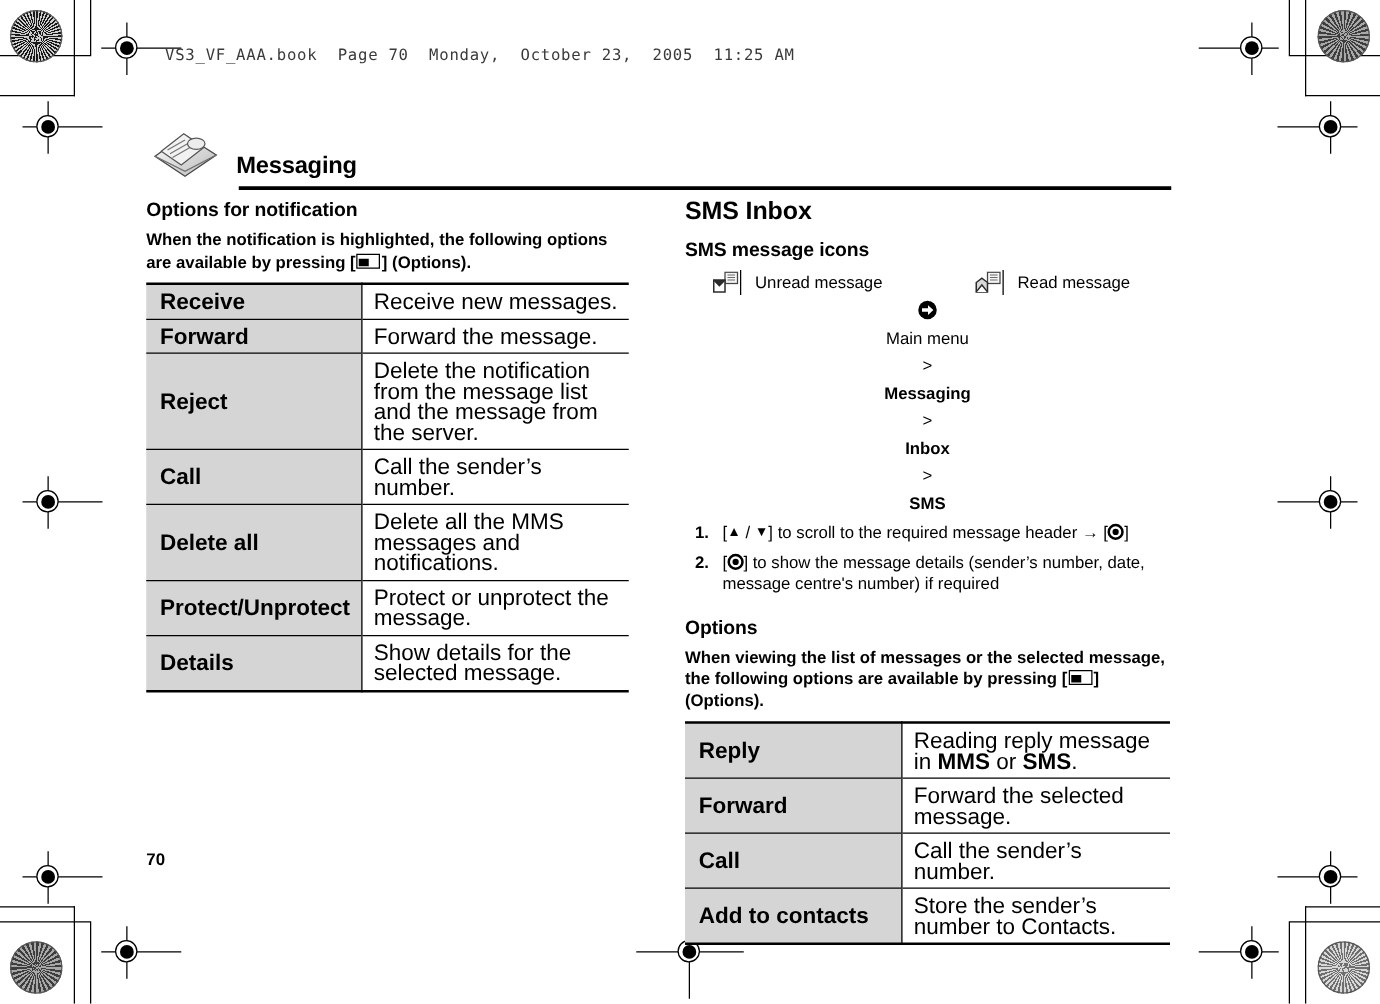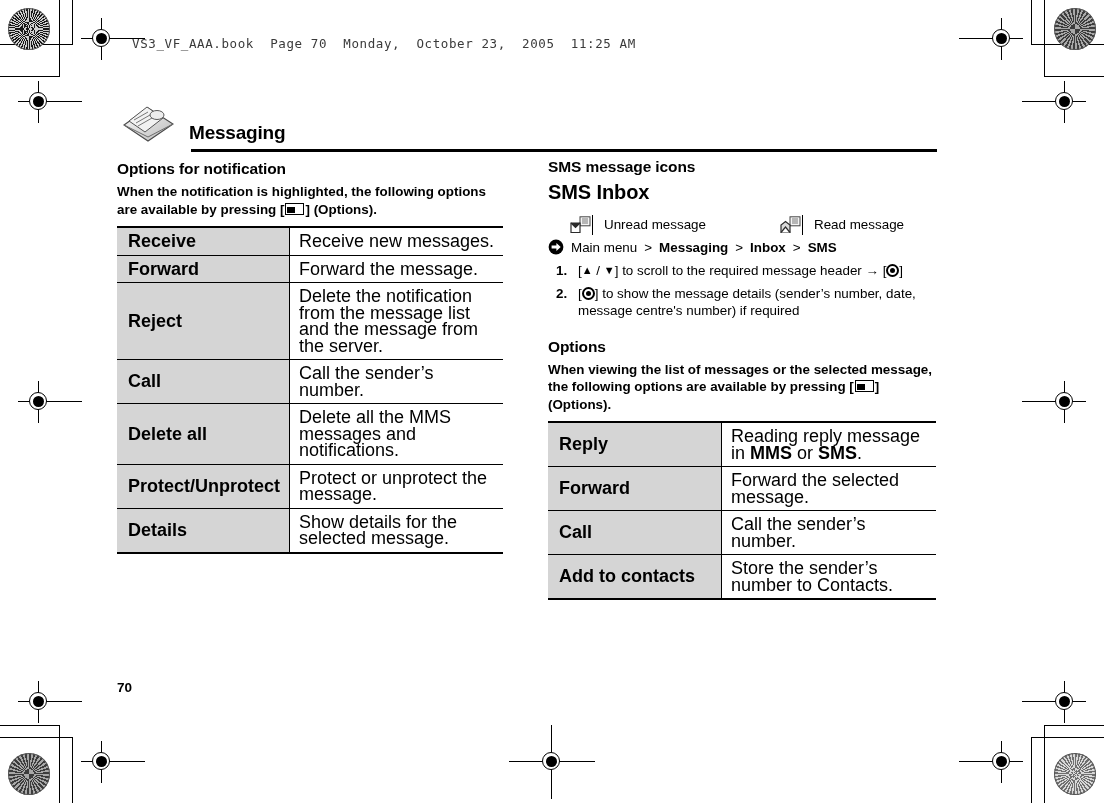--- a/index.html
+++ b/index.html
@@ -157,21 +157,21 @@
     display: flex; align-items: center; margin: 6px 0 4px 0; font-size: 13.4px;
   }
   .icon-cell { display: flex; align-items: center; }
   .icon-cell .lbl { padding-left: 11px; border-left: 1.4px solid #000; line-height: 20px; }
   .env-sm { width: 22px; height: 18px; position: relative; flex: 0 0 22px; }
   .sp-icons { width: 74px; }
 
   
   .nav-line {
     display: flex; align-items: center; gap: 7px;
-    font-size: 13.4px; margin: 4px 0 7px 0;
+    font-size: 13.4px; margin: 4px 0 7px 0; flex-direction: column;
   }
   .nav-arrow { flex: 0 0 16px; width: 16px; height: 16px; }
   .nav-line b { font-weight: bold; }
 
   ol.steps { margin: 0; padding: 0; list-style: none; }
   ol.steps li {
     display: flex; font-size: 13.4px; line-height: 17.5px; margin-bottom: 5px;
   }
   ol.steps li .num { flex: 0 0 30px; font-weight: bold; padding-left: 8px; box-sizing: border-box; }
   ol.steps li .txt { flex: 1; }
@@ -344,22 +344,22 @@
       </tr>
       <tr>
         <td class="key">Details</td>
         <td>Show details for the selected message.</td>
       </tr>
     </tbody>
   </table>
 </div>
 
 <div class="col-right">
+  <h2 class="sec big">SMS Inbox</h2>
   <h2 class="sec">SMS message icons</h2>
-  <h2 class="sec big">SMS Inbox</h2>
 
   <div class="icon-row">
     <span class="sp-icons" style="width:22px;"></span>
     <span class="icon-cell">
       <span class="env-sm">
         <svg viewBox="0 0 22 18" width="22" height="18" aria-hidden="true">
           <rect x="10" y="0.8" width="10" height="9" fill="#f4f4f4" stroke="#444" stroke-width="1"></rect>
           <g stroke="#6a6a6a" stroke-width="0.9">
             <line x1="12" y1="3" x2="18" y2="3"></line>
               <line x1="12" y1="5" x2="18" y2="5"></line>

